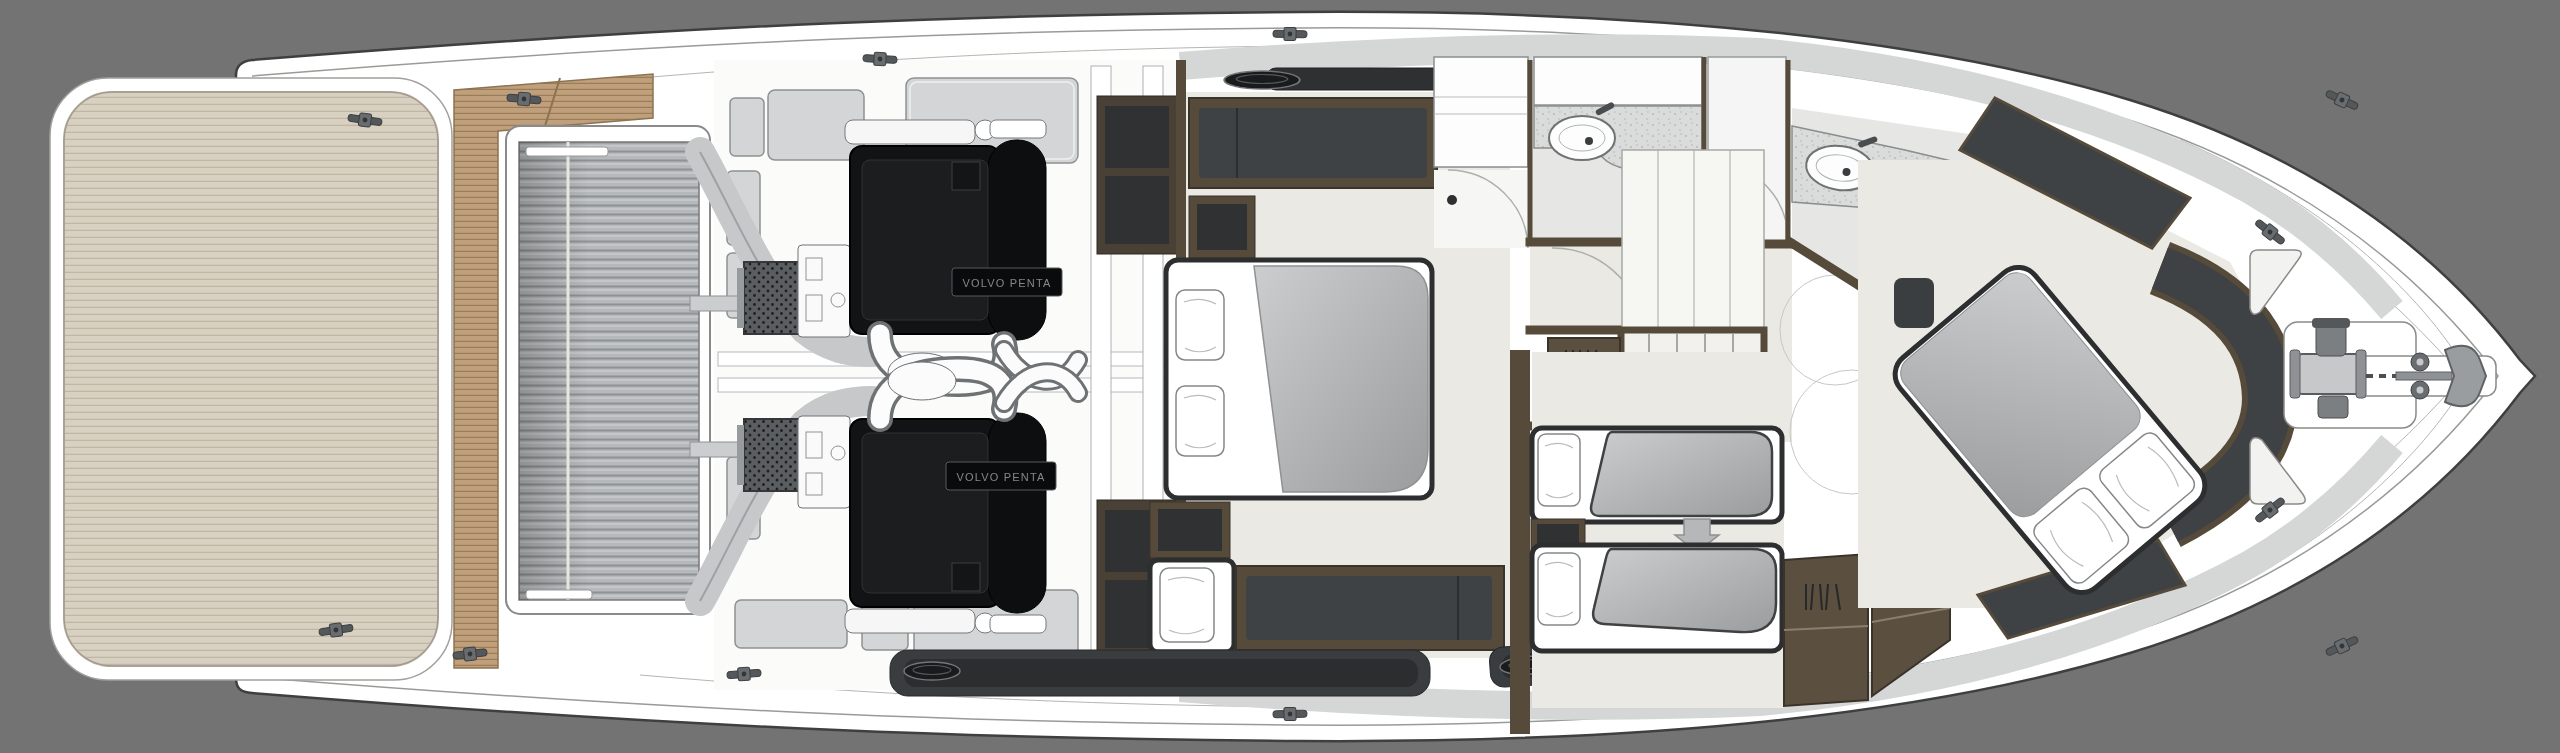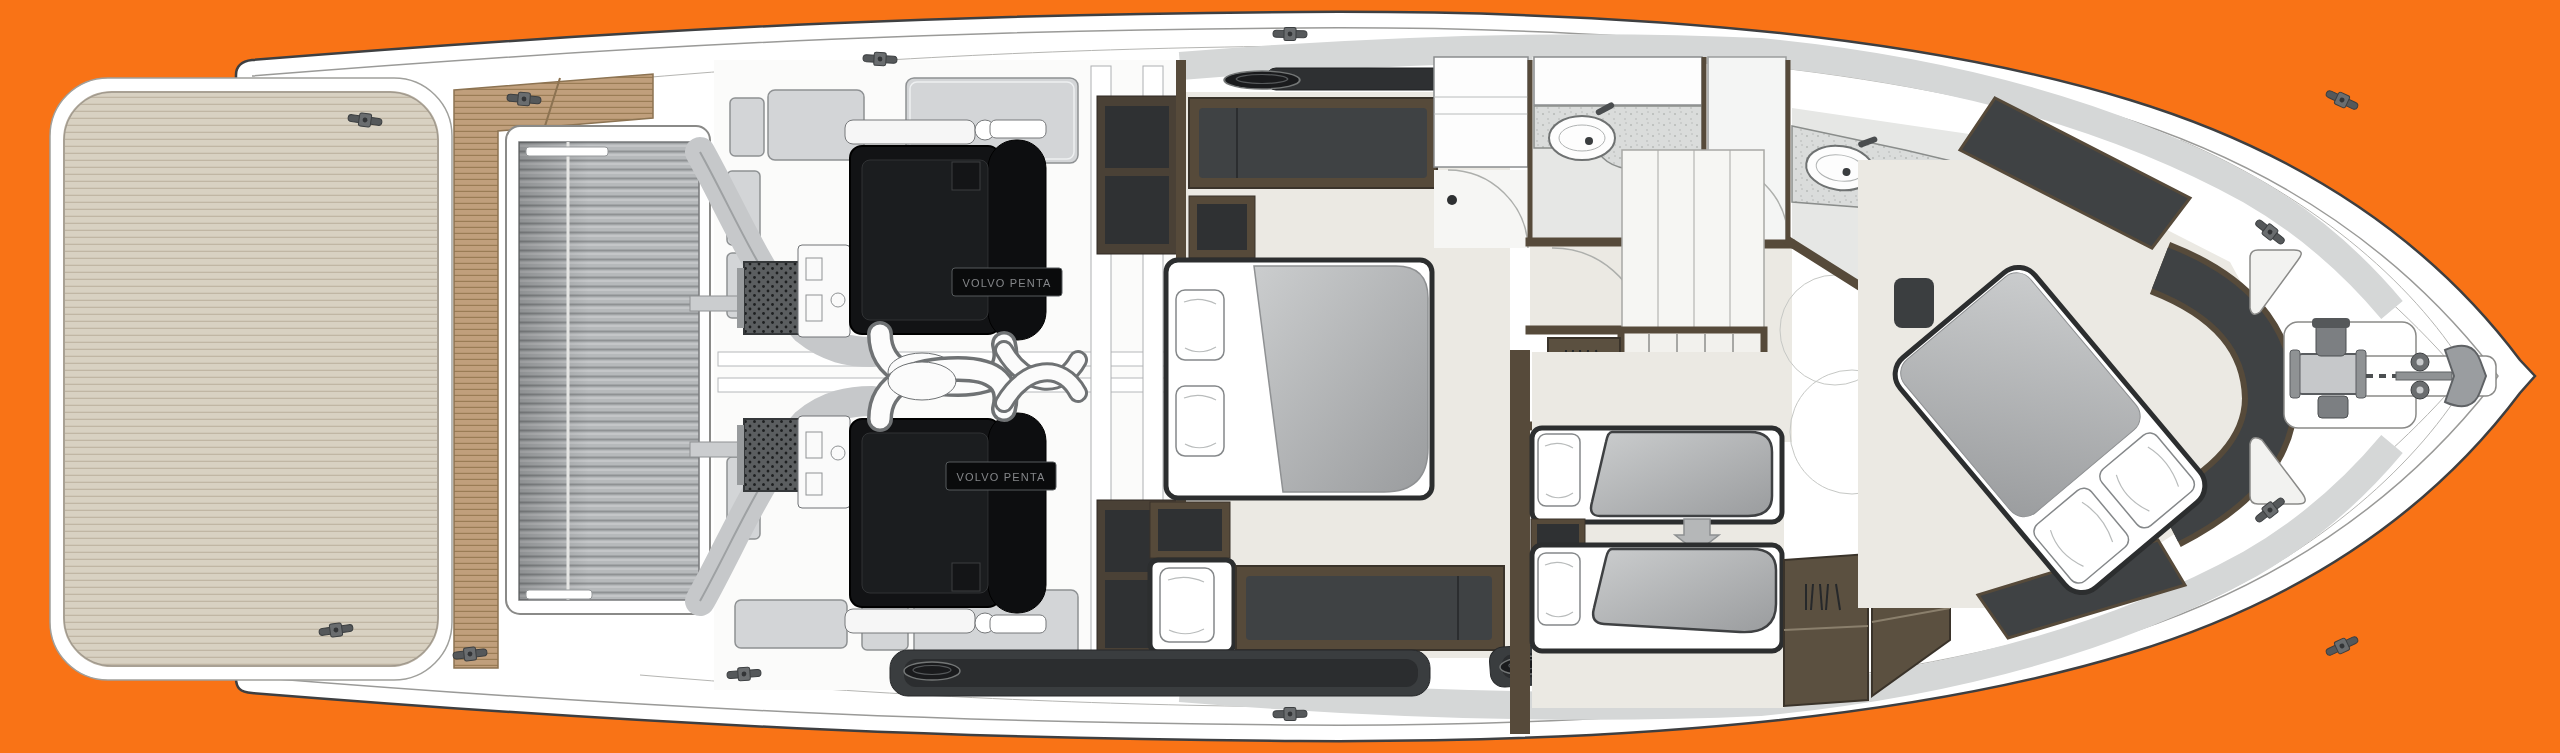--- a/index.html
+++ b/index.html
@@ -1,16 +1,16 @@
 <!DOCTYPE html>
 <html style="--hull_line: #3e3f41; --thin_line: #9a9a98; --platform: #d8d1c2; --platform_line: #c0b6a4; --teak: #c09f7c; --teak_line: #9a7c55; --slat: #b6b9bb; --slat_line: #8f9294; --box: #d3d5d7; --box_line: #8e9193; --engine: #121315; --floor: #ebe9e3; --floor_bath: #e6e7e5; --charcoal: #3f4244; --brown: #564a3a; --wardrobe: #5b5040; --mattress_light: #cbcdce; --mattress_dark: #9a9c9e; --bed_edge: #2c2e2f; --counter: #d9dbda; --band: #d5d7d7; --window: #2e3032; --metal: #8f9294; --metal_dark: #4b4e50; --arrow: #b5b7b8;"><head>
 <meta charset="utf-8">
 <style>
   html,body{margin:0;padding:0;background:#ffffff;}
-  .stage{position:relative;width:2560px;height:753px;background:#f97316;overflow:hidden;
+  .stage{position:relative;width:2560px;height:753px;background:#737373;overflow:hidden;
          font-family:"Liberation Sans", sans-serif;}
   svg{display:block}
   .hullfill{fill:#ffffff;stroke:var(--hull_line);stroke-width:2.5}
   .thin{fill:none;stroke:var(--thin_line);stroke-width:1.5}
   .thin2{fill:none;stroke:#b5b5b2;stroke-width:1}
   .gbox{fill:var(--box);stroke:var(--box_line);stroke-width:1.5}
   .gboxhi{fill:none;stroke:#eef0f1;stroke-width:1.5}
   .floor{fill:var(--floor)}
   .bathfloor{fill:var(--floor_bath)}
   .wall{stroke:var(--brown);stroke-width:9;stroke-linecap:square;fill:none}

